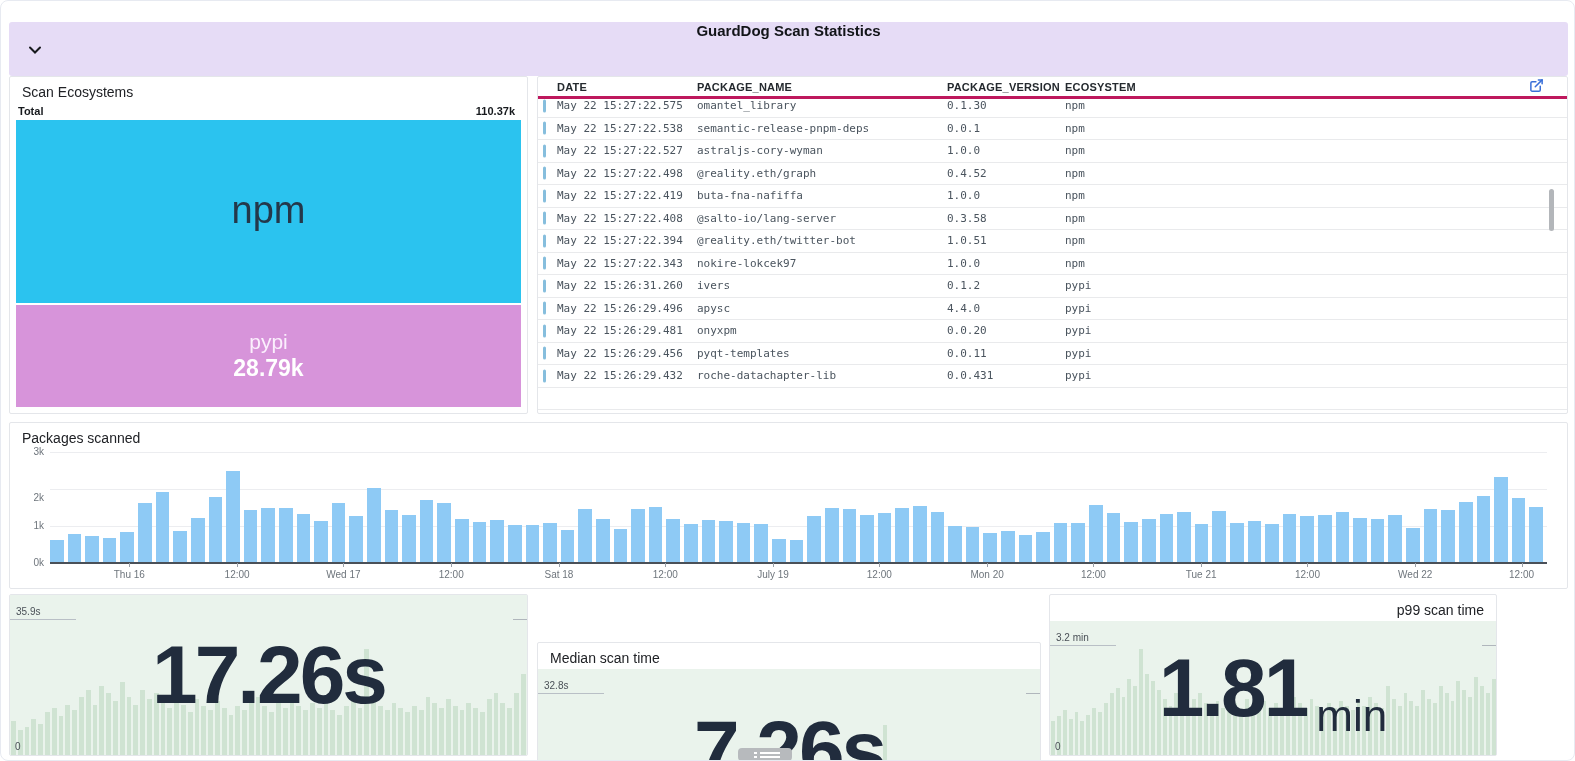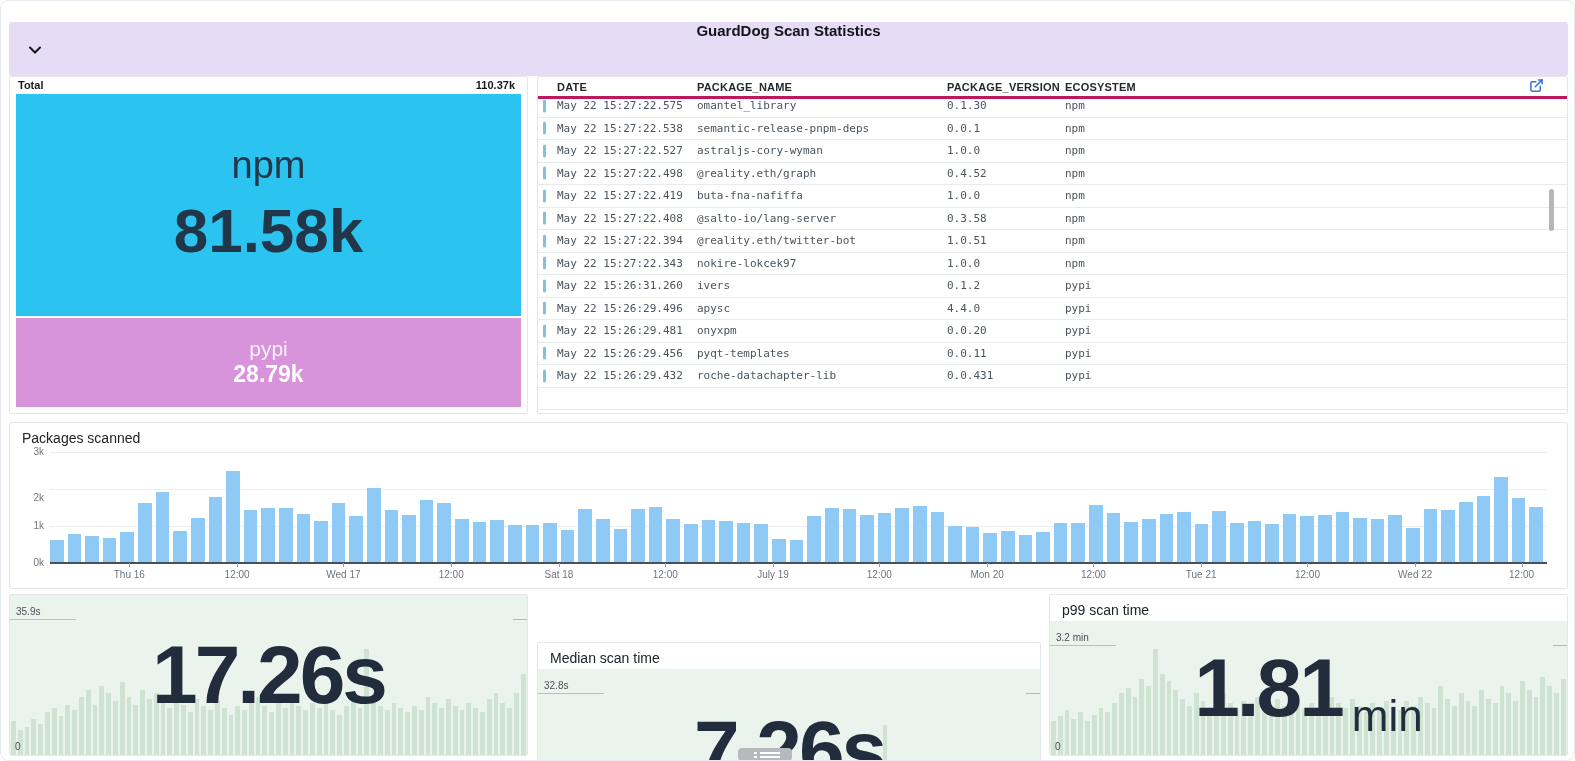--- a/index.html
+++ b/index.html
@@ -52,21 +52,21 @@
   .axisline{position:absolute;left:0;bottom:-1px;width:100%;height:2px;background:#4a5058;}
   .vbar{position:absolute;bottom:1px;background:#8ecaf5;}
   .ylab{position:absolute;width:34px;text-align:right;font-size:10px;color:#6e757c;}
   .xlab{position:absolute;top:146px;transform:translateX(-50%);font-size:10px;color:#6e757c;white-space:nowrap;}
   .xtick{position:absolute;top:140px;width:1px;height:4px;background:#9aa0a8;}
 
   
   .stat-panel{display:flex;flex-direction:column;}
   #panel-avg{left:8px;top:593px;width:519px;height:162px;}
   #panel-med{left:536px;top:593px;width:504px;height:190px;margin-top:48px;}
-  #panel-p99{left:1048px;top:593px;width:519px;height:162px;}
+  #panel-p99{left:1048px;top:593px;width:448px;height:162px;text-align:right;}
   .stat-body{flex:1;position:relative;background:#eaf3ec;overflow:hidden;}
   .max-label{position:absolute;left:6px;top:11px;font-size:10px;color:#4a5057;z-index:3;}
   .max-line{position:absolute;left:0;top:24px;width:66px;height:1px;background:#b9bfc6;z-index:3;}
   .max-dash{position:absolute;right:0;top:24px;width:14px;height:1px;background:#b0b6bc;z-index:3;}
   .zero-label{position:absolute;left:5px;bottom:3px;font-size:10px;color:#4a5057;z-index:3;}
   .spark{position:absolute;left:0;right:0;bottom:0;height:112px;display:flex;align-items:flex-end;z-index:1;}
   .spark .sbar{flex:1;margin:0 1px;background:#cfe3d2;}
   .stat-value{position:absolute;inset:0;display:flex;align-items:center;justify-content:center;z-index:2;}
   .stat-value .big{font-size:82px;font-weight:700;color:#212c3d;letter-spacing:-3px;line-height:1;}
   .stat-value .suffix{font-size:44px;font-weight:400;color:#212c3d;margin-left:10px;align-self:flex-end;
@@ -86,28 +86,28 @@
   <div class="hdr">
     <span class="chev">
       <svg width="16" height="16" viewBox="0 0 16 16">
           <path d="M3 5.5 L8 10.5 L13 5.5" stroke="#17191d" stroke-width="2" fill="none" stroke-linecap="round"></path>
         </svg>
     </span>
     <div class="ttl">GuardDog Scan Statistics</div>
   </div>
 
   <div class="panel" id="panel-eco">
+    <div class="p-title">Scan Ecosystems</div>
     <div class="eco-legend">
       <span>Total</span>
       <span>110.37k</span>
     </div>
     <div class="treemap">
       <div class="tm-block tm-npm" style="flex-grow: 73.9; background: rgb(43, 195, 239);">
         <div class="tm-name">npm</div>
-        <div class="tm-val">81.58k</div>
       </div>
       <div class="tm-block tm-pypi" style="flex-grow: 26.1; background: rgb(215, 148, 218);">
         <div class="tm-name">pypi</div>
         <div class="tm-val">28.79k</div>
       </div>
     </div>
   </div>
 
   <div class="panel" id="panel-table">
     <div class="t-head">

